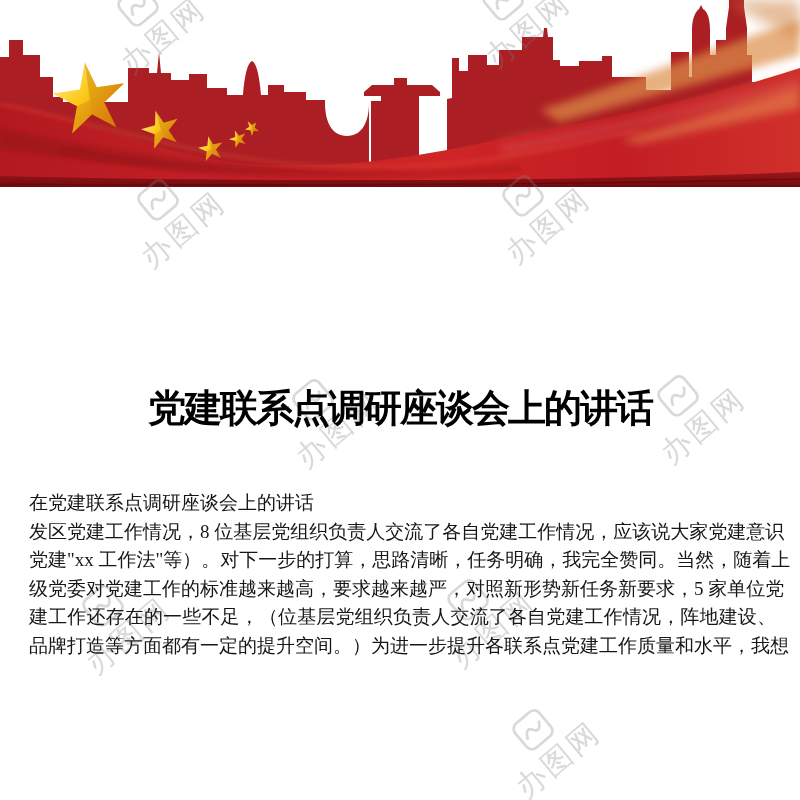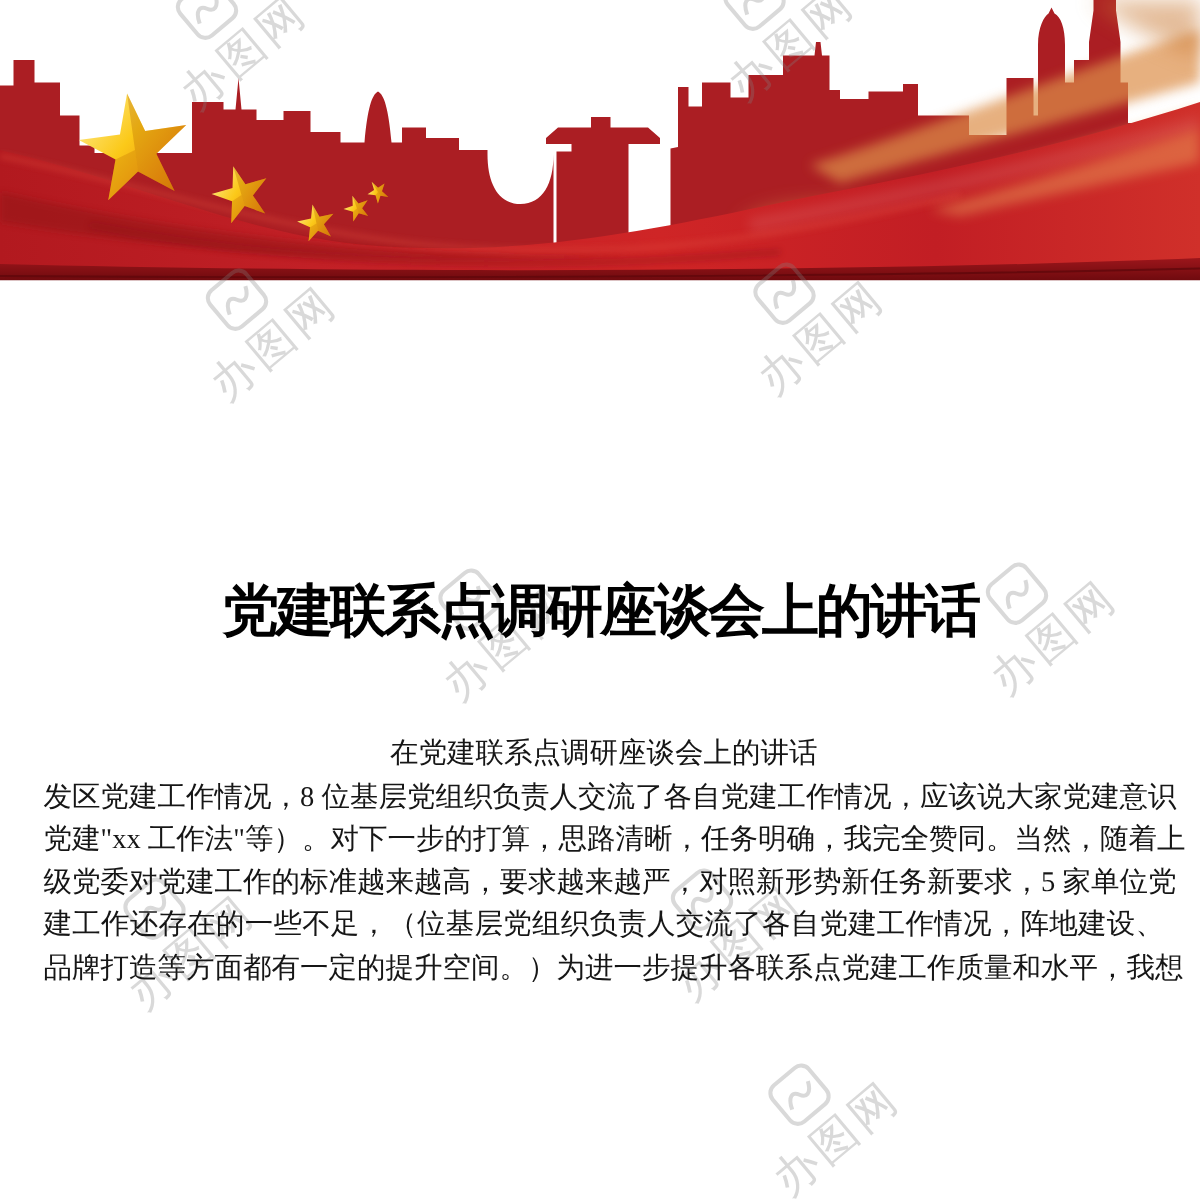--- a/index.html
+++ b/index.html
@@ -28,21 +28,21 @@
   .title{
     position:absolute;left:0;top:376px;width:800px;margin:0;z-index:5;
     text-align:center;font-size:38px;line-height:64px;font-weight:bold;
     letter-spacing:-2px;color:#000;
   }
   
   .content{
     position:absolute;left:29px;top:489px;width:747px;z-index:5;
     font-size:19px;line-height:28.5px;color:#161616;
   }
-  .bl{white-space:nowrap;height:28.5px;overflow:visible;text-align:center;}
+  .bl{white-space:nowrap;height:28.5px;overflow:visible;}
   .bl.j{text-align:justify;text-align-last:justify;}
 </style>
 </head>
 <body>
 
 <div class="page">
 
   <div class="banner">
     <svg width="800" height="187" viewBox="0 0 800 187">
       <defs>

